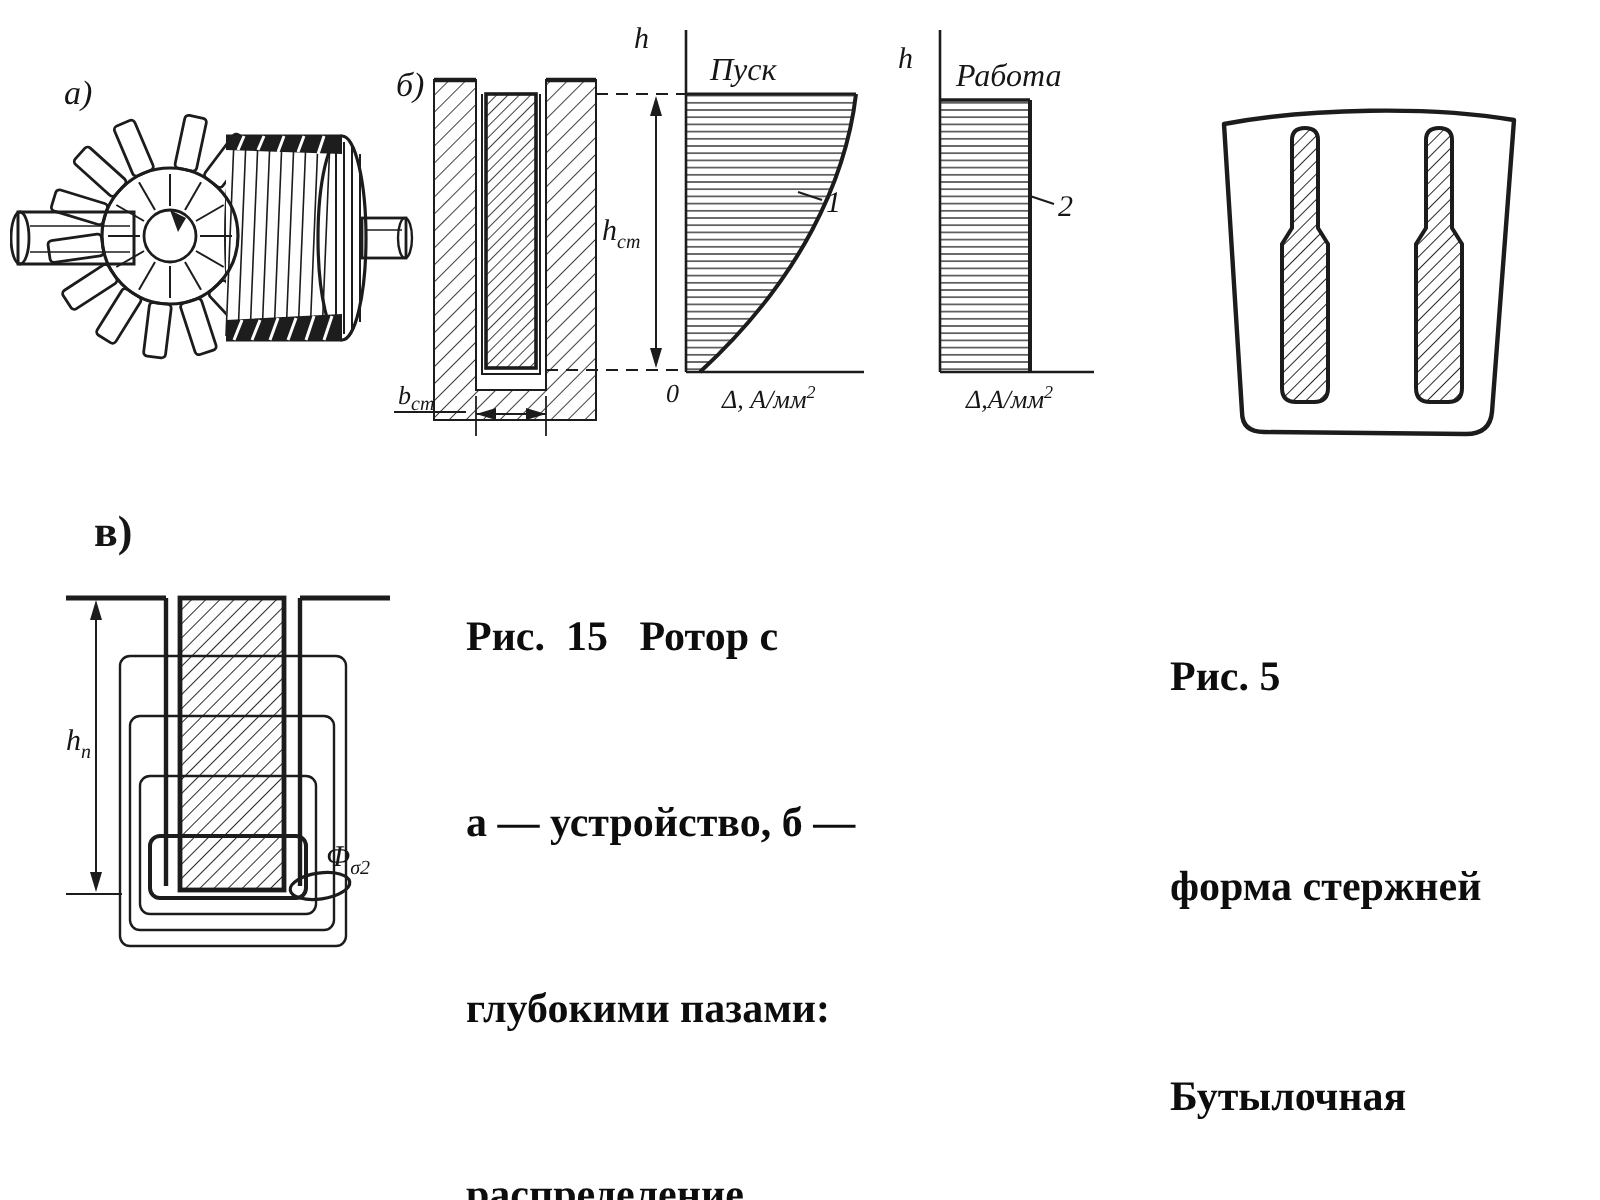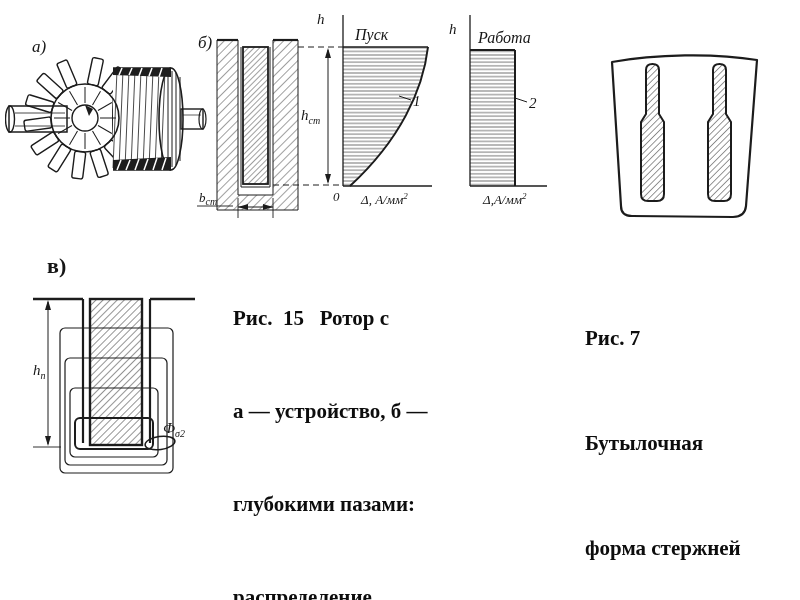--- a/index.html
+++ b/index.html
@@ -266,17 +266,17 @@
   <div>а — устройство, б —</div>
   <div>глубокими пазами:</div>
   <div>распределение</div>
   
   
   
   
 </div>
 
 <div class="abs caption caption16">
-  <div>Рис. 7</div>
+  <div>Рис. 5</div>
+  <div>форма стержней</div>
   <div>Бутылочная</div>
-  <div>форма стержней</div>
   
 </div>
 
 </body></html>

